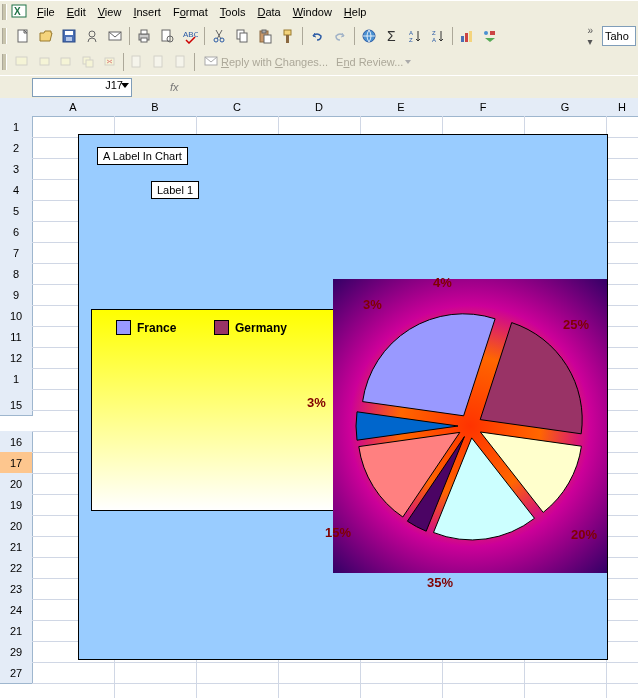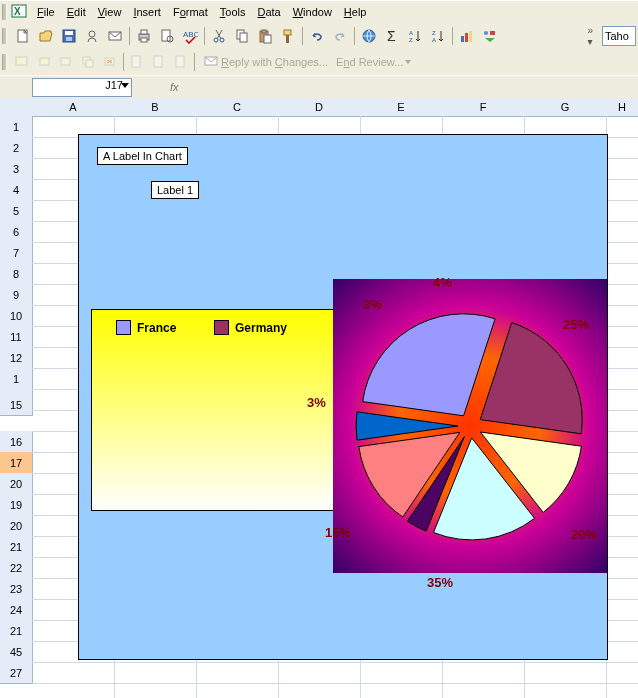--- a/index.html
+++ b/index.html
@@ -287,21 +287,21 @@
   <div class="row-head" style="top:333px;height:21px">16</div>
   <div class="row-head sel" style="top:354px;height:21px">17</div>
   <div class="row-head" style="top:375px;height:21px">20</div>
   <div class="row-head" style="top:396px;height:21px">19</div>
   <div class="row-head" style="top:417px;height:21px">20</div>
   <div class="row-head" style="top:438px;height:21px">21</div>
   <div class="row-head" style="top:459px;height:21px">22</div>
   <div class="row-head" style="top:480px;height:21px">23</div>
   <div class="row-head" style="top:501px;height:21px">24</div>
   <div class="row-head" style="top:522px;height:21px">21</div>
-  <div class="row-head" style="top:543px;height:21px">45</div>
+  <div class="row-head" style="top:543px;height:21px">29</div>
   <div class="row-head" style="top:564px;height:21px">27</div>
 
   <div class="cell-line" style="left:114px;top:18px;width:1px;height:584px"></div>
   <div class="cell-line" style="left:196px;top:18px;width:1px;height:584px"></div>
   <div class="cell-line" style="left:278px;top:18px;width:1px;height:584px"></div>
   <div class="cell-line" style="left:360px;top:18px;width:1px;height:584px"></div>
   <div class="cell-line" style="left:442px;top:18px;width:1px;height:584px"></div>
   <div class="cell-line" style="left:524px;top:18px;width:1px;height:584px"></div>
   <div class="cell-line" style="left:606px;top:18px;width:1px;height:584px"></div>
 

